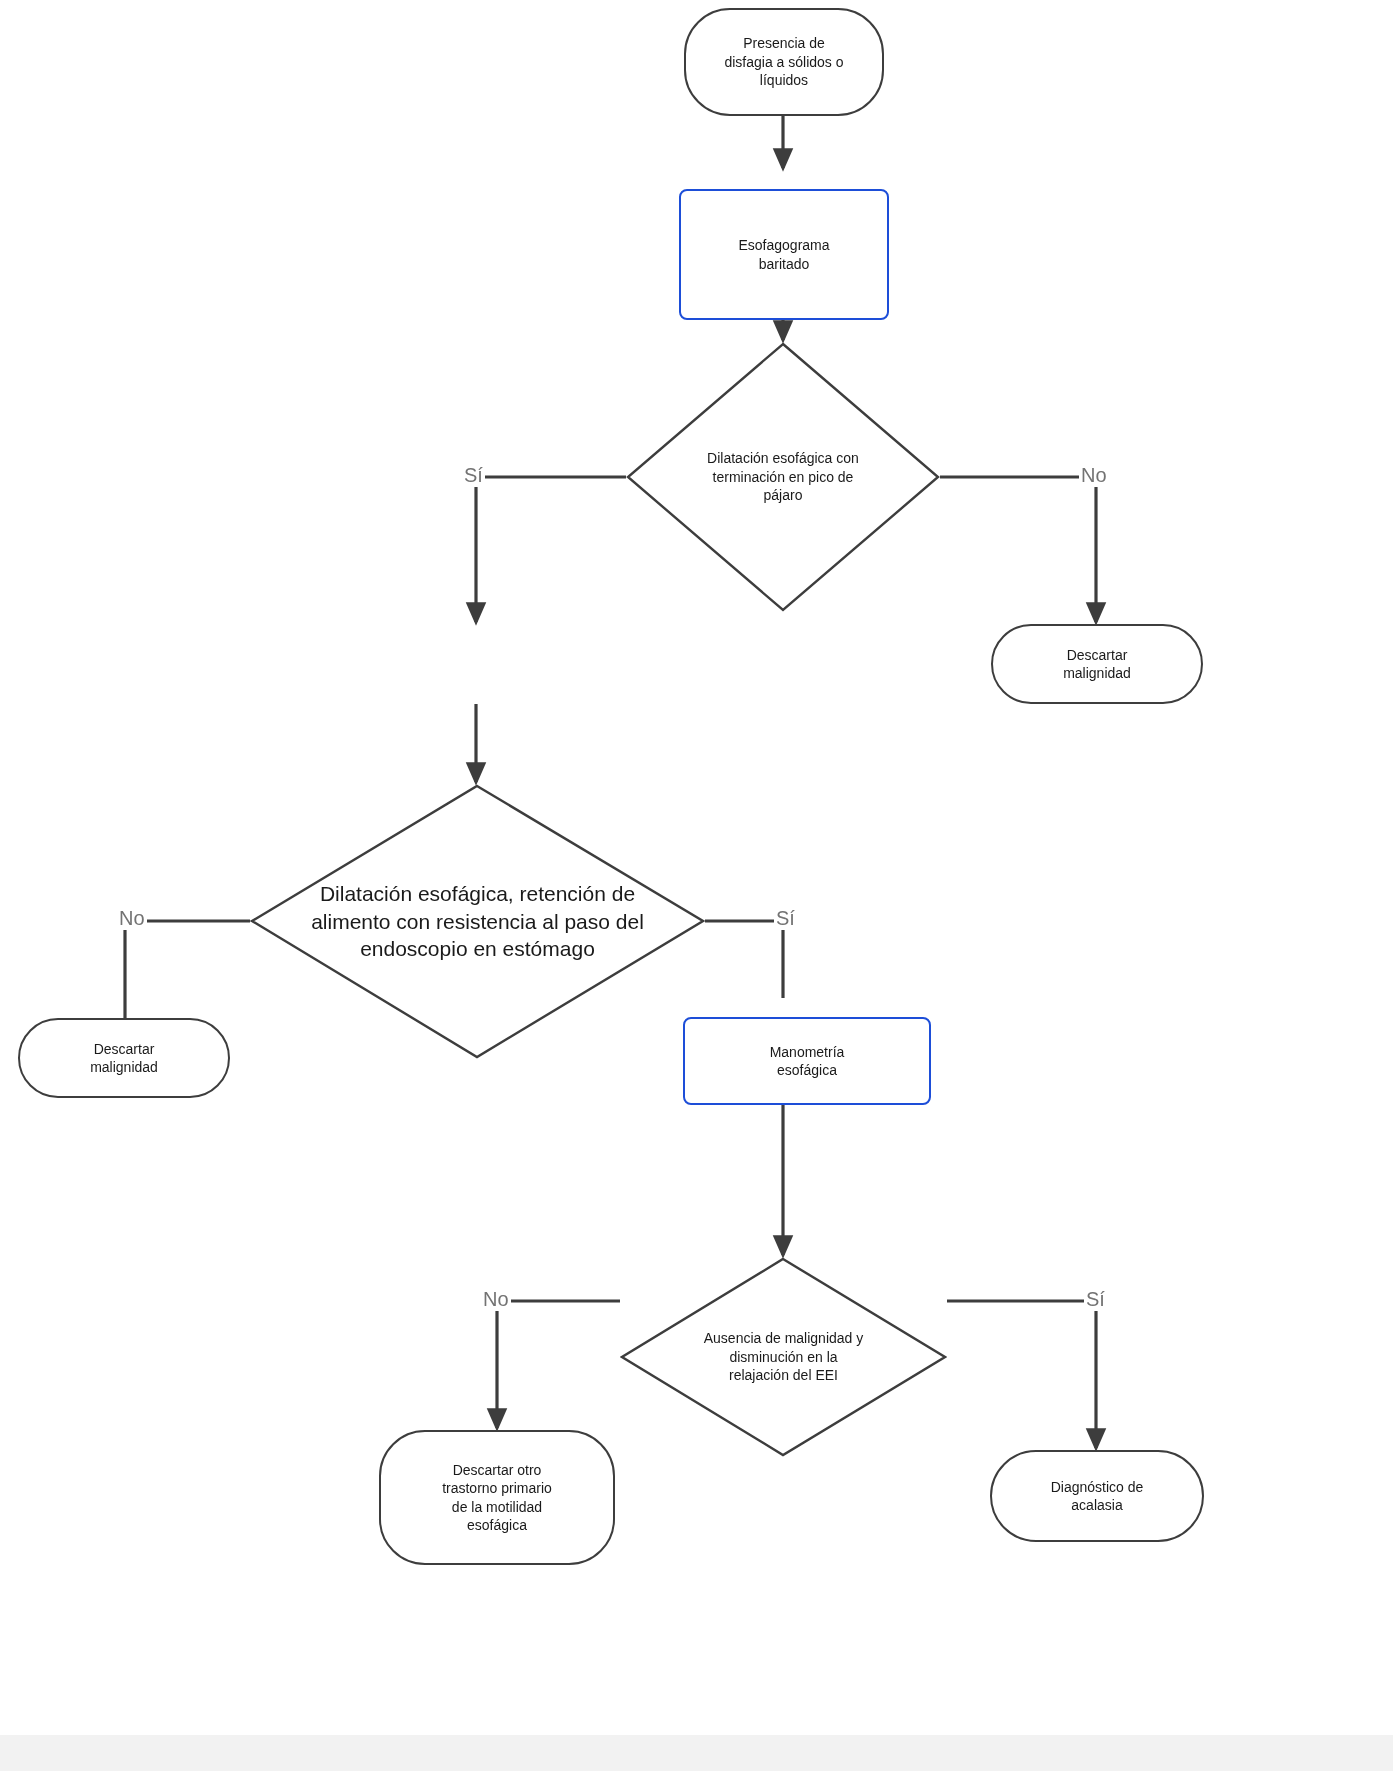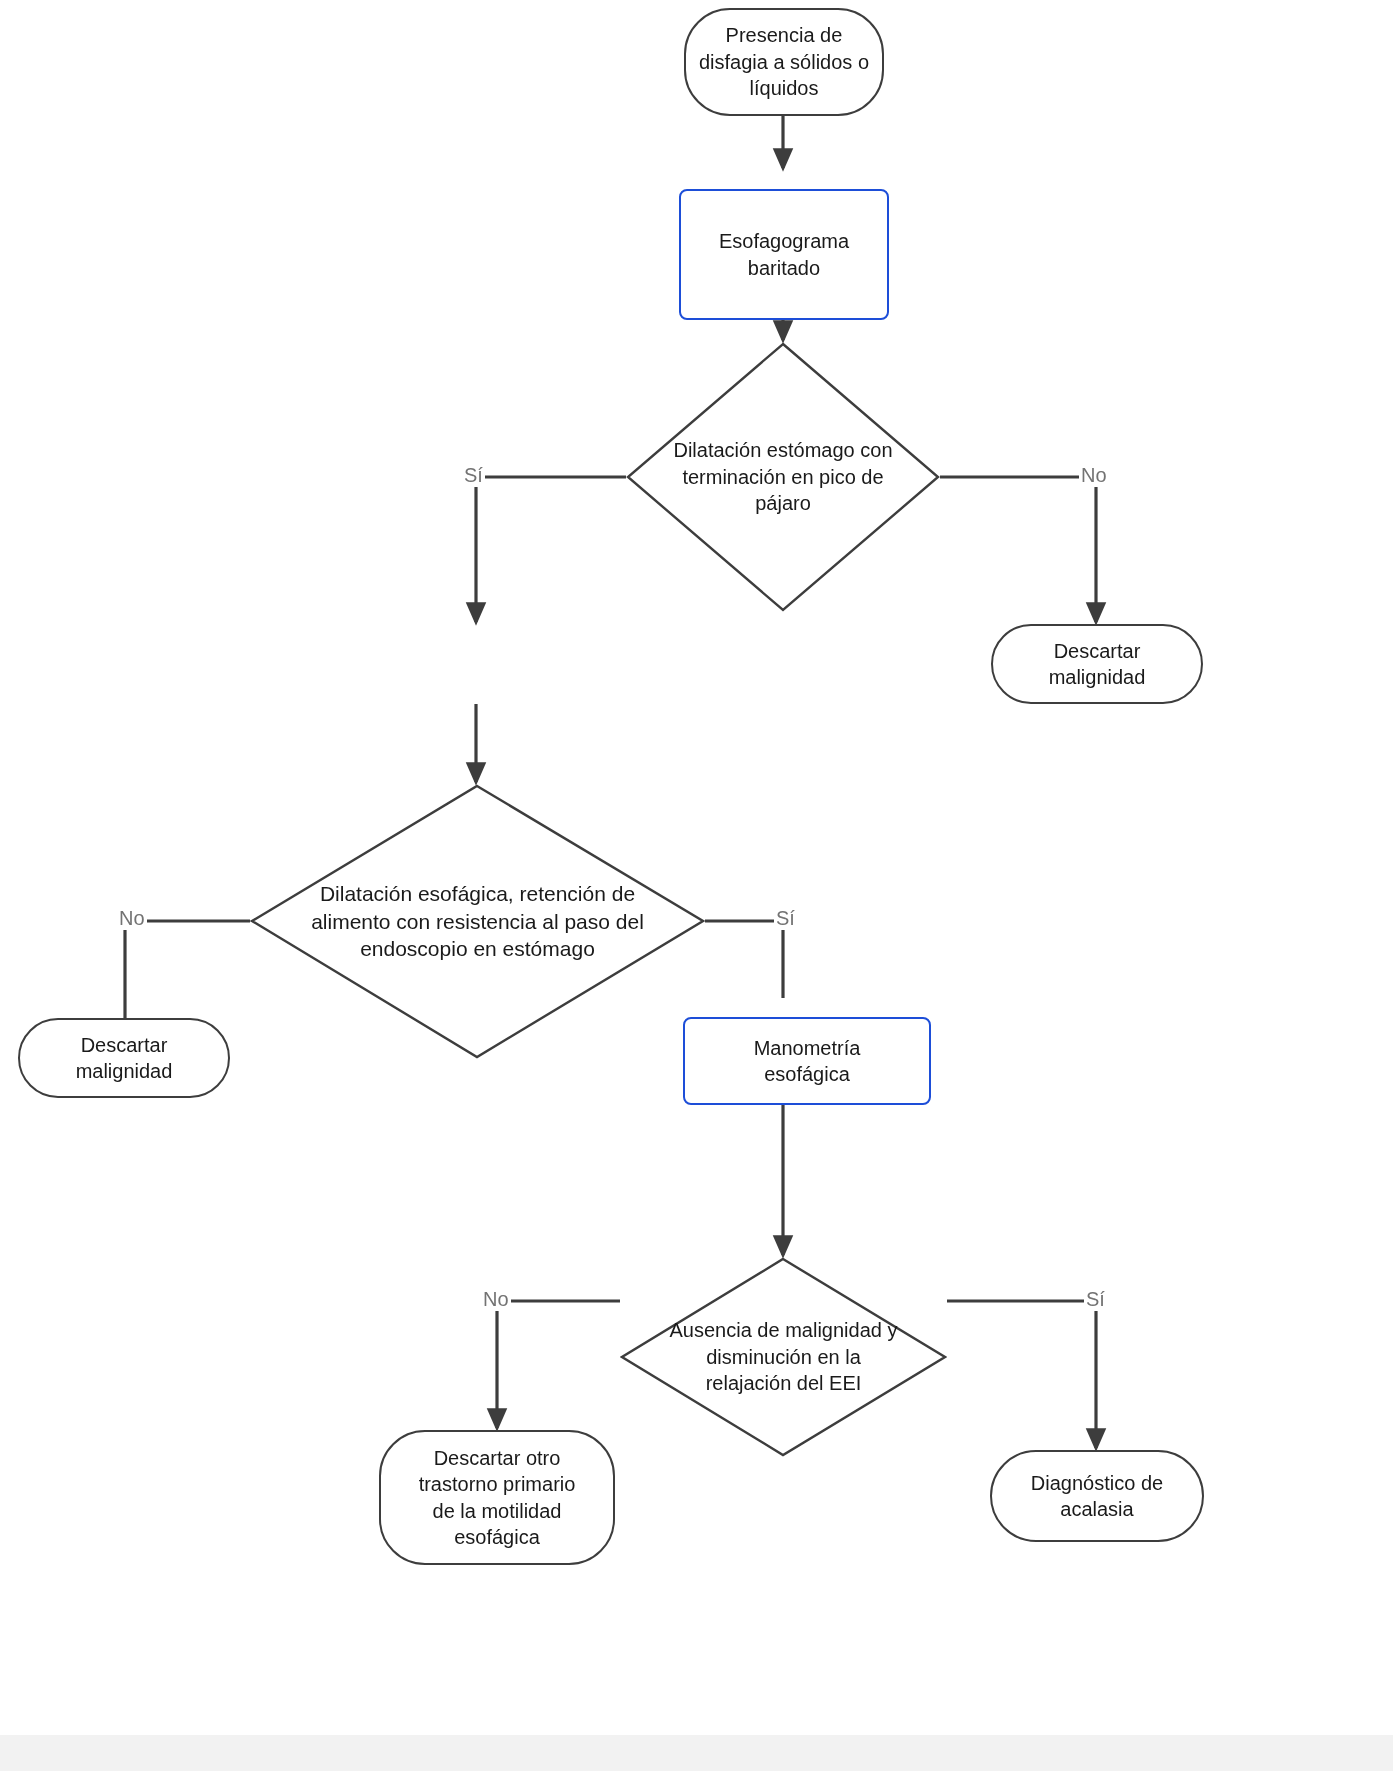--- a/index.html
+++ b/index.html
@@ -36,21 +36,21 @@
 
   .node {
     position: absolute;
     box-sizing: border-box;
     display: flex;
     align-items: center;
     justify-content: center;
     text-align: center;
     color: #1a1a1a;
     line-height: 1.32;
-    font-size: 20px;
+    font-size: 14px;
     background: #ffffff;
     z-index: 2;
   }
   .node .txt {
     display: block;
     padding: 0 8px;
     white-space: pre-line;
   }
   .terminator {
     border: 2px solid #3d3d3d;
@@ -140,21 +140,21 @@
 
   <div class="node process" style="left:679px; top:170px; width:210px; height:131px;">
     <span class="txt">Esofagograma
 baritado</span>
   </div>
 
   <div class="node decision" style="left:626px; top:342px; width:314px; height:270px;">
     <svg class="dshape" viewBox="0 0 314 270" preserveAspectRatio="none">
       <polygon points="157,2 312,135 157,268 2,135" fill="#ffffff" stroke="#3d3d3d" stroke-width="2.4"></polygon>
     </svg>
-    <span class="txt">Dilatación estómago con
+    <span class="txt">Dilatación esofágica con
 terminación en pico de
 pájaro</span>
   </div>
 
 
   <div class="node terminator" style="left:991px; top:624px; width:212px; height:80px;">
     <span class="txt">Descartar
 malignidad</span>
   </div>
 

